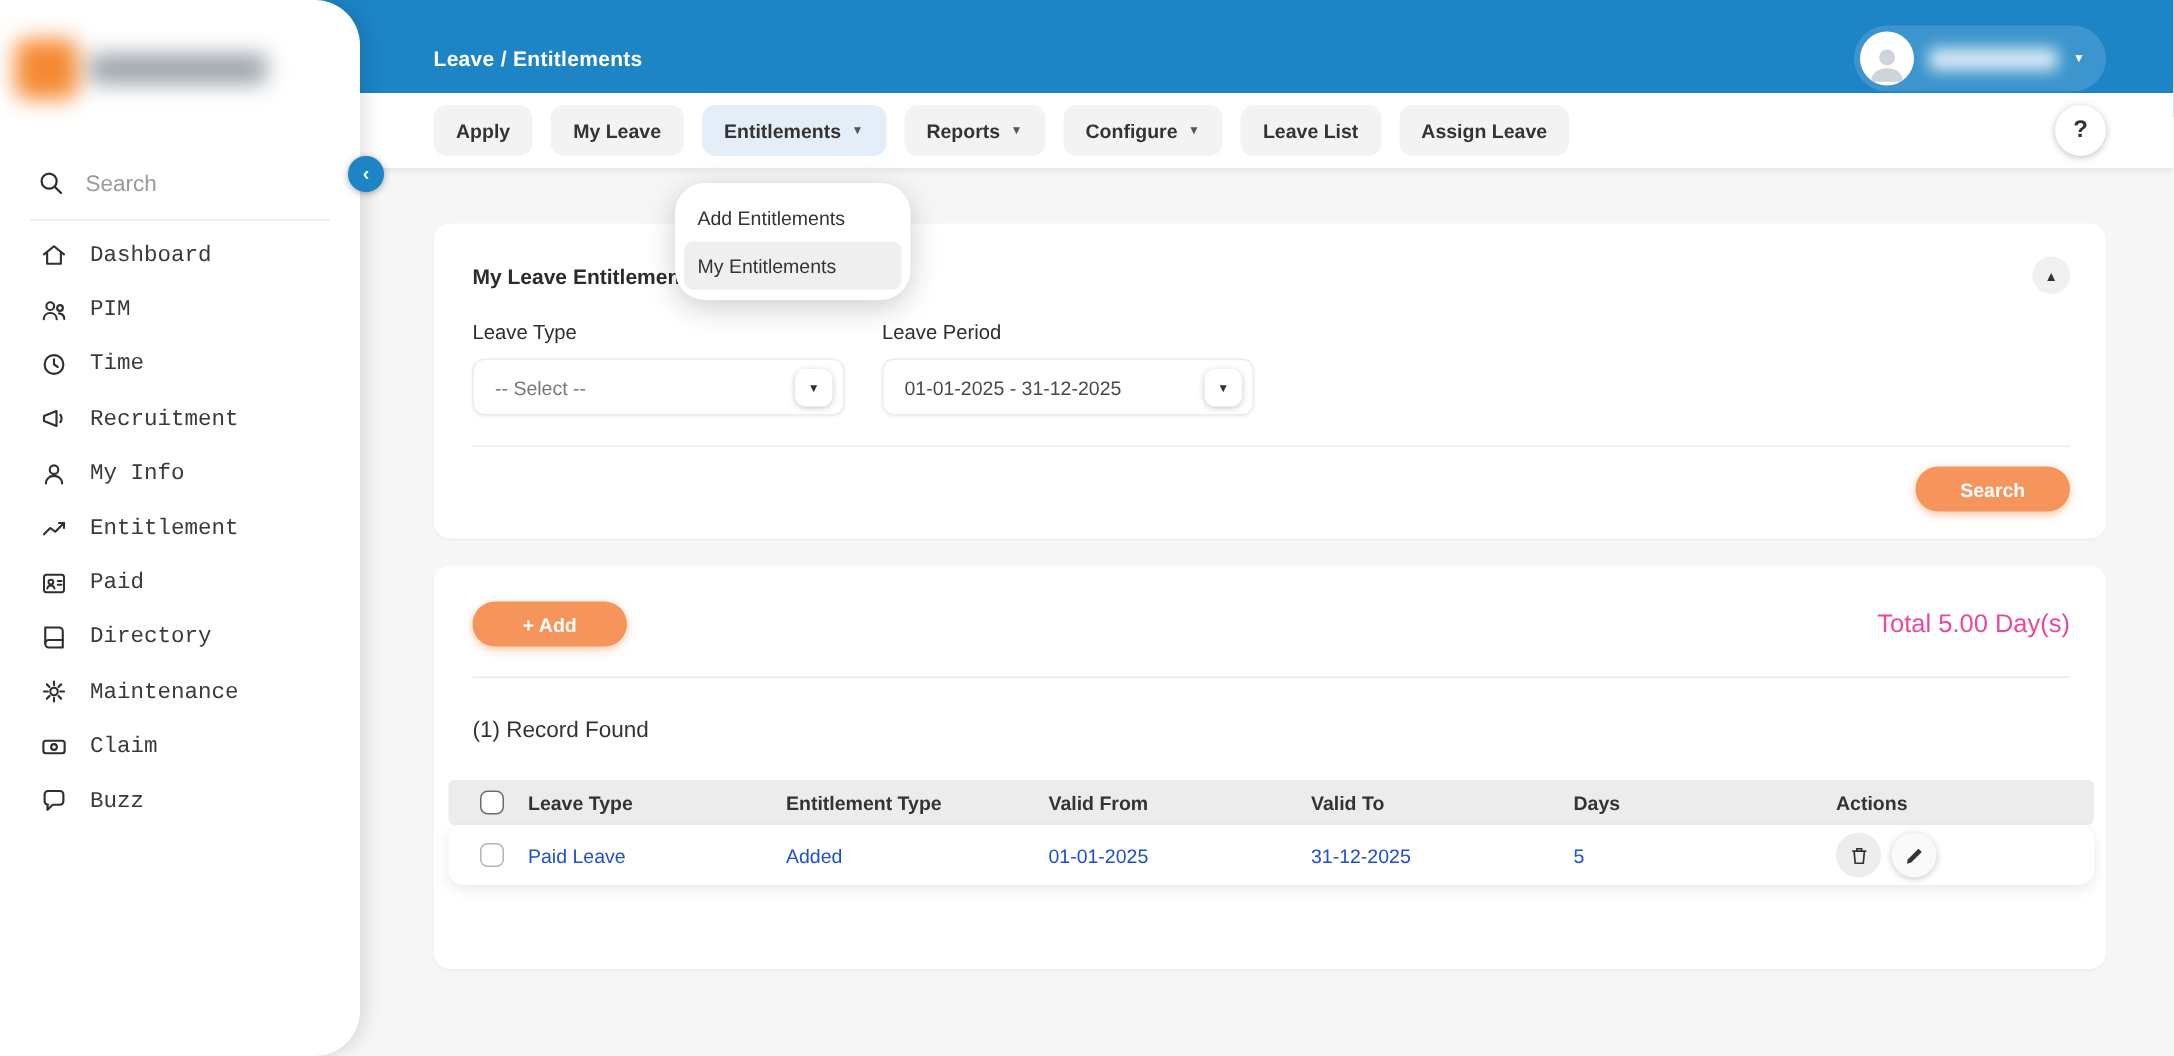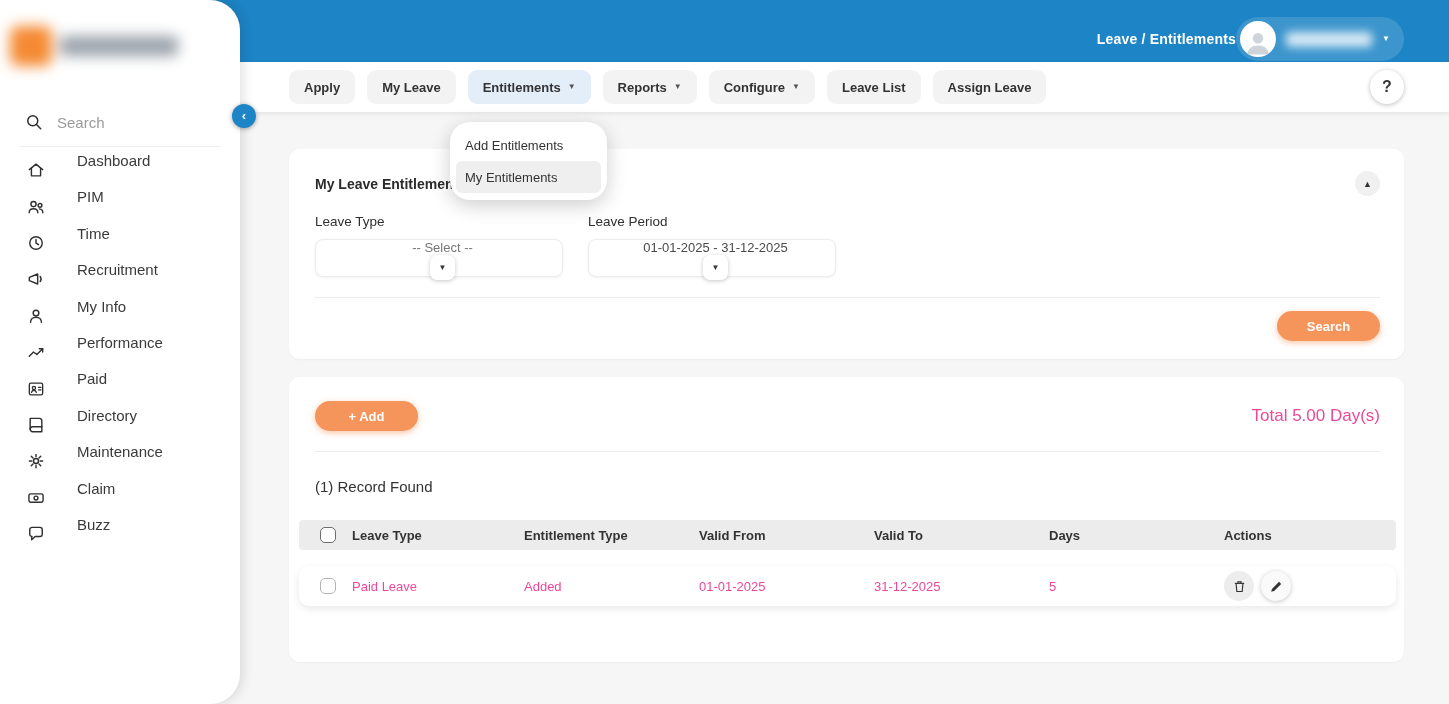--- a/index.html
+++ b/index.html
@@ -13,21 +13,21 @@
     font-family:"Liberation Sans",sans-serif;
     background:#f6f6f6;
     position:relative;
     overflow:hidden;
     color:#333;
   }
   
   .header{
     position:absolute;top:0;left:0;width:1449px;height:78px;
     background:var(--header-blue);z-index:1;
-    display:flex;align-items:center;justify-content:flex-end;
+    display:flex;align-items:center;justify-content:space-between;
     padding:0 45px 0 289px;
   }
   .breadcrumb{color:#fff;font-size:14px;font-weight:600;letter-spacing:.2px;cursor:pointer}
   .user-chip{
     display:flex;align-items:center;gap:10px;height:44px;
     background:rgba(255,255,255,0.14);border-radius:24px;
     padding:4px 14px 4px 4px;cursor:pointer;
   }
   .avatar{width:36px;height:36px;border-radius:50%;background:#fff;overflow:hidden;display:flex;align-items:flex-end;justify-content:center;flex:none}
   .user-name-blur{width:86px;height:15px;background:rgba(255,255,255,0.8);border-radius:4px;filter:blur(5px)}
@@ -70,22 +70,22 @@
   .logo-text{width:118px;height:20px;background:#9aa2ab;border-radius:4px}
   .side-search{position:absolute;top:104px;left:0;width:240px;height:36px;display:flex;align-items:center;gap:13px;padding:0 24px}
   .side-search svg{flex:none}
   .search-input{
     border:none;outline:none;font-family:inherit;font-size:15px;color:#555;width:140px;background:transparent;
   }
   .search-input::placeholder{color:#9a9a9a}
   .side-divider{position:absolute;top:146px;left:20px;right:20px;border-top:1px solid #ececec}
   .menu{position:absolute;top:152px;left:0;width:240px}
   .menu-item{
-    height:36.4px;display:flex;gap:31px;padding-left:26px;
-    font-size:15px;color:#3a3a3a;font-weight:500;cursor:pointer;
+    height:36.4px;display:flex;align-items:center;gap:14px;padding-left:26px;
+    font-size:15px;color:#3a3a3a;font-weight:500;cursor:pointer;font-family:Liberation Mono, monospace;
   }
   .menu-item .mi-icon{display:flex;align-items:center;color:#2f2f2f}
   .menu-item.active{
     width:234px;background:var(--header-blue);color:#fff;border-radius:0 19px 19px 0;
   }
   .menu-item.active .mi-icon{color:#fff}
   .collapse-btn{
     position:absolute;left:232px;top:104px;width:24px;height:24px;border-radius:50%;
     background:var(--header-blue);color:#fff;z-index:6;border:none;font-size:13px;font-weight:bold;
     display:flex;align-items:center;justify-content:center;box-shadow:0 1px 5px rgba(0,0,0,0.35);
@@ -101,21 +101,21 @@
     width:25px;height:25px;border-radius:50%;border:none;background:#f0f0f0;color:#333;
     font-size:9px;display:flex;align-items:center;justify-content:center;cursor:pointer;font-family:inherit;
   }
   .filters{display:flex;gap:25px;margin-top:18px}
   .field{width:248px}
   .field-label{display:block;font-size:13.5px;color:#2f2f2f;font-weight:500;margin-bottom:10px}
   .select{
     height:38px;border:1px solid #ececec;border-radius:8px;background:#fff;
     box-shadow:0 1px 3px rgba(0,0,0,0.06);
     display:flex;align-items:center;justify-content:space-between;
-    padding:0 7px 0 14px;font-size:13px;cursor:pointer;flex-direction:column;
+    padding:0 7px 0 14px;font-size:13px;cursor:pointer;
   }
   .select .sel-text{color:#777}
   .select .sel-text.dark{color:#4a4a4a}
   .caret-box{
     width:25px;height:25px;border-radius:7px;background:#fff;
     box-shadow:0 1px 4px rgba(0,0,0,0.22);
     display:flex;align-items:center;justify-content:center;font-size:8px;color:#333;flex:none;
   }
   .hdiv{border:none;border-top:1px solid #ececec;margin:20px 0 13px}
   .btn-row{display:flex;justify-content:flex-end}
@@ -129,22 +129,22 @@
   .results-head{display:flex;align-items:center;justify-content:space-between}
   .total-label{font-size:17px;color:#ec4899}
   .record-count{font-size:15px;color:#333;margin-top:26px}
   .table{margin:25px -16px 0 -16px}
   .trow{
     display:grid;grid-template-columns:32px 172px 175px 175px 175px 175px 1fr;
     align-items:center;padding:0 12px 0 21px;
   }
   .thead{height:30px;background:#ececec;border-radius:4px;font-size:13px;font-weight:bold;color:#333}
   .tbody-row{
-    height:40px;background:#fff;border-radius:10px;font-size:13px;color:#ec4899;
-    box-shadow:0 3px 9px rgba(0,0,0,0.09);margin-top:16px;
+    height:40px;background:#fff;border-radius:10px;font-size:13px;color:#1d4ed8;
+    box-shadow:0 3px 9px rgba(0,0,0,0.09);margin-top:0;
   }
   .cbx{
     width:16px;height:16px;border-radius:5px;border:1.5px solid #6d6d6d;background:#fff;cursor:pointer;display:inline-block;
   }
   .cbx.light{border-color:#b5b5b5}
   .actions{display:flex;gap:7px;align-items:center}
   .icon-btn{
     width:30px;height:30px;border-radius:50%;border:none;background:#ededed;color:#333;
     display:flex;align-items:center;justify-content:center;cursor:pointer;
   }
@@ -338,21 +338,21 @@
       </span>
       <span class="mi-label">My Info</span>
     </div>
     <div class="menu-item">
       <span class="mi-icon">
         <svg width="20" height="20" viewBox="0 0 24 24" fill="none" stroke="currentColor" stroke-width="1.7" stroke-linecap="round" stroke-linejoin="round">
             <path d="M4 17l5-5 4 3 7-7"></path>
             <path d="M16 8h4v4"></path>
           </svg>
       </span>
-      <span class="mi-label">Performance</span>
+      <span class="mi-label">Entitlement</span>
     </div>
     <div class="menu-item">
       <span class="mi-icon">
         <svg width="20" height="20" viewBox="0 0 24 24" fill="none" stroke="currentColor" stroke-width="1.6" stroke-linecap="round">
             <rect x="4" y="5" width="16" height="14" rx="2"></rect>
             <circle cx="9.5" cy="10.8" r="1.9"></circle>
             <path d="M6.6 16c.4-1.5 1.6-2.4 2.9-2.4s2.5.9 2.9 2.4"></path>
             <path d="M15 10h3M15 13h3"></path>
           </svg>
       </span>

